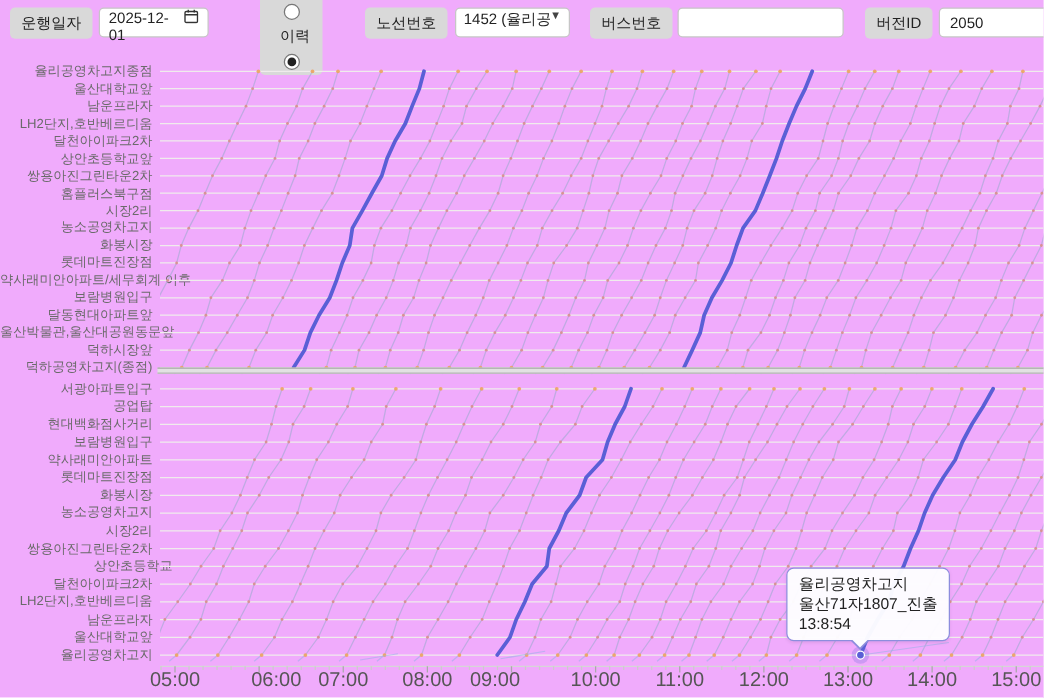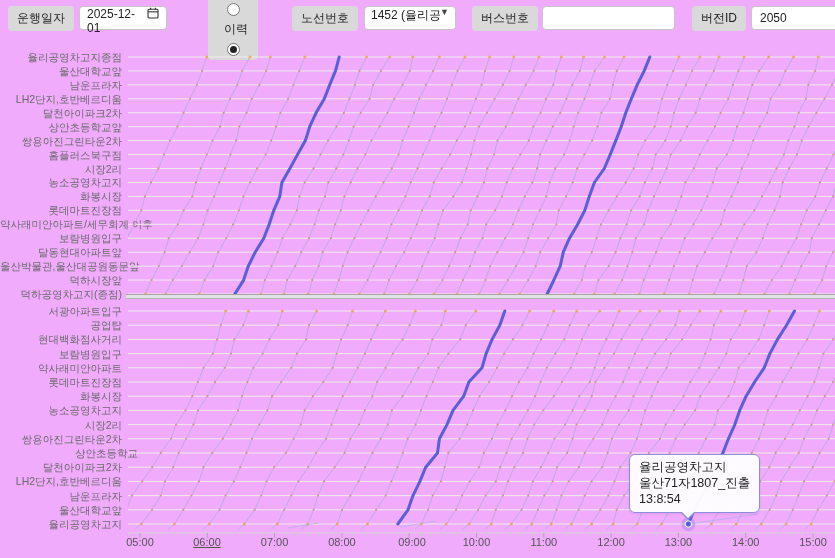--- a/index.html
+++ b/index.html
@@ -24,21 +24,21 @@
   .ver-chip{margin-left:17px;}
   .ver-input{width:101px;margin-left:5px;}
   .cal-icon{flex:0 0 auto;}
   
   .chart{position:absolute;left:0;top:40px;width:776px;height:518px;}
   .station-label{position:absolute;left:0;width:122px;text-align:right;font-size:10.5px;color:#6a6a6a;
                  white-space:nowrap;line-height:13px;}
   .plot-svg{position:absolute;left:128px;top:0;width:707px;height:518px;}
   .divider{position:absolute;left:126px;top:254px;width:709px;height:3px;background:#e2e2e2;
            border-top:1px solid #a6a6a6;border-bottom:1px solid #b4b4b4;}
-  .x-tick-label{position:absolute;width:42px;text-align:center;font-size:11px;color:#555;top:496px;}
+  .x-tick-label{position:absolute;width:42px;text-align:center;font-size:16px;color:#555;top:496px;}
   
   .tooltip{position:absolute;left:629px;top:414px;background:rgba(253,253,255,0.97);
            border:1.5px solid #8d8ddd;border-radius:6px;padding:4px 9px 5px 9px;font-size:12.5px;color:#222;
            line-height:16px;white-space:nowrap;z-index:5;box-shadow:0 1px 3px rgba(0,0,0,0.08);}
   .tooltip::before{content:"";position:absolute;top:100%;left:50px;border:8px solid transparent;
                    border-top-color:#8d8ddd;border-bottom:none;}
   .tooltip::after{content:"";position:absolute;top:100%;left:52px;border:6px solid transparent;
                   border-top-color:#fdfdff;border-bottom:none;}
 </style>
 </head>
@@ -1342,24 +1342,24 @@
           <polyline points="560.4,484.0 566.1,469.8 574.1,455.6 583.0,441.4 587.1,427.2 594.9,413.0 600.4,398.8 606.8,384.6 611.7,370.4 618.1,356.2 626.6,342.0 636.2,327.8 641.9,313.6 649.5,299.4 658.5,285.2 666.5,271.0" fill="none" stroke="#5a5fd6" stroke-width="3" stroke-linejoin="round" stroke-linecap="round"></polyline>
         </g>
         <g>
           <circle cx="560.3603999999999" cy="484" r="7" fill="rgba(95,102,214,0.25)"></circle>
           <circle cx="560.3603999999999" cy="484" r="3.2" fill="#5a5fd6" stroke="#ffffff" stroke-width="1"></circle>
         </g>
       </svg>
     <div class="divider"></div>
     <div id="xticks">
         <div class="x-tick-label" style="left: 119px;">05:00</div>
-        <div class="x-tick-label" style="left: 186px; text-decoration: underline;">06:00</div>
+        <div class="x-tick-label" style="left: 200px;">06:00</div>
         <div class="x-tick-label" style="left: 253.6px;">07:00</div>
         <div class="x-tick-label" style="left: 320.9px;">08:00</div>
-        <div class="x-tick-label" style="left: 391px;">09:00</div>
+        <div class="x-tick-label" style="left: 375px;">09:00</div>
         <div class="x-tick-label" style="left: 455.5px;">10:00</div>
         <div class="x-tick-label" style="left: 522.8px;">11:00</div>
         <div class="x-tick-label" style="left: 590.1px;">12:00</div>
         <div class="x-tick-label" style="left: 657.4px;">13:00</div>
         <div class="x-tick-label" style="left: 724.7px;">14:00</div>
         <div class="x-tick-label" style="left: 792px;">15:00</div>
       </div>
     <div class="tooltip">
       <div>율리공영차고지</div>
       <div>울산71자1807_진출</div>

